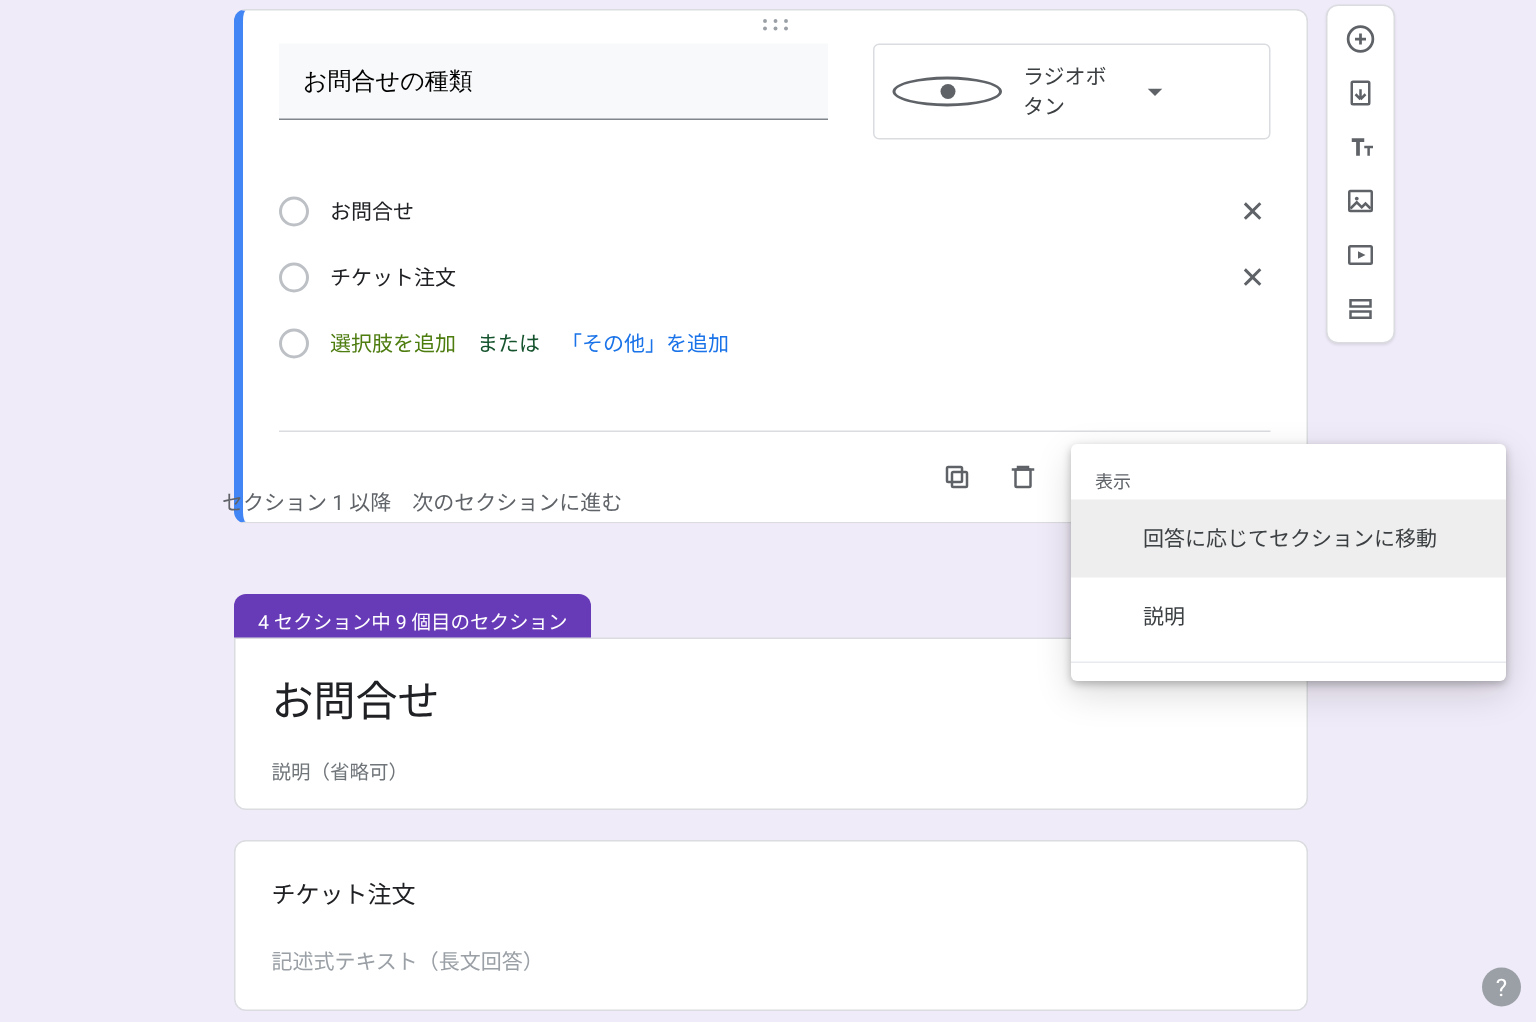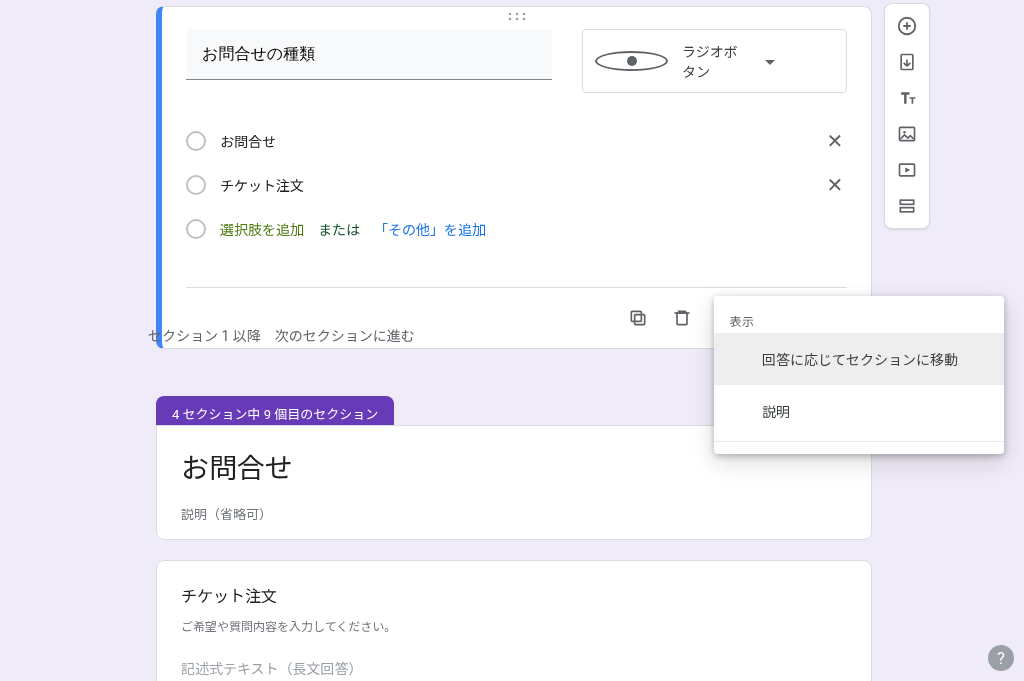--- a/index.html
+++ b/index.html
@@ -269,21 +269,20 @@
 </div>
 
 <div class="section-chip">4 セクション中 9 個目のセクション</div>
 <div class="section-card">
   <div class="section-title">お問合せ</div>
   <div class="section-desc">説明（省略可）</div>
 </div>
 
 <div class="question2">
   <div class="q2-title">チケット注文</div>
-  <div class="q2-desc">ご希望や質問内容を入力してください。</div>
   <div class="q2-answer">記述式テキスト（長文回答）</div>
 </div>
 
 <div class="toolbar">
   <div class="tbtn">
     <svg width="22" height="22" viewBox="0 0 24 24" fill="none" stroke="#5f6368" stroke-width="2">
         <circle cx="12" cy="12" r="9"></circle>
         <path d="M12 8v8M8 12h8"></path>
       </svg>
   </div>

